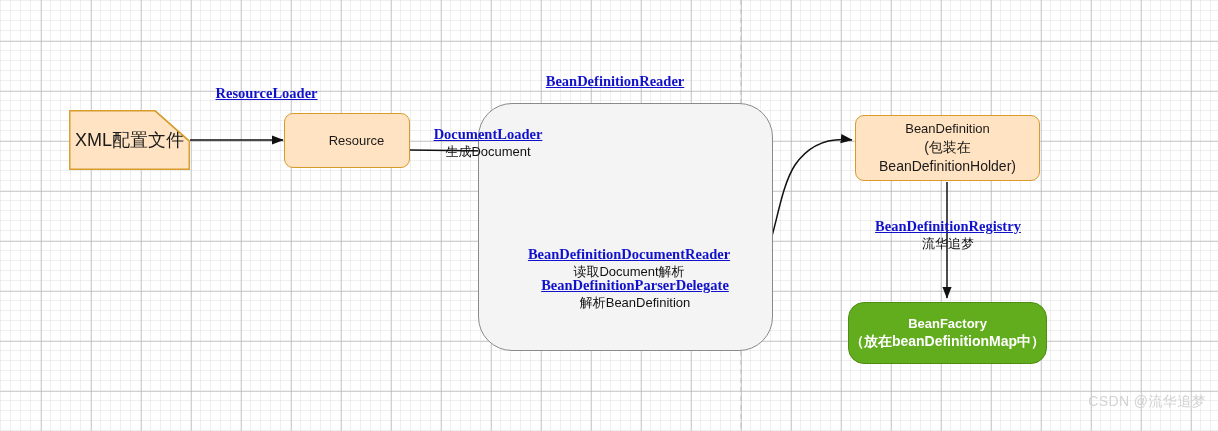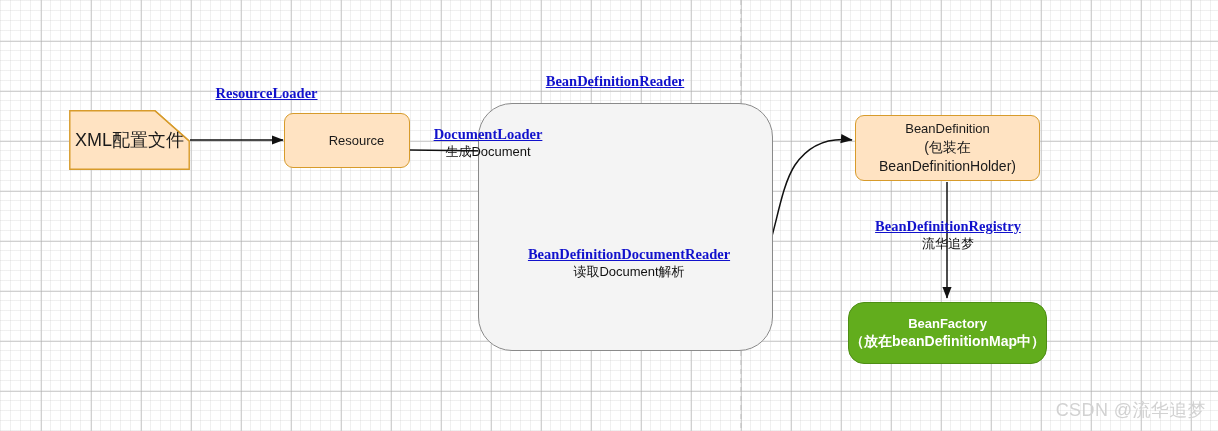--- a/index.html
+++ b/index.html
@@ -52,22 +52,22 @@
     font-family:"Liberation Serif", serif;
     font-weight:bold;font-size:14.5px;color:#1111cc;
     text-decoration:underline;display:block;
   }
   .desc{font-size:13px;color:#111111;display:block;margin-top:0px;}
 
   .node .t1{display:block;font-size:13px;}
   .node .t2{display:block;font-size:14px;}
 
   .watermark{
-    position:absolute;right:12px;bottom:9px;
-    font-size:18px;color:#d2d2d2;letter-spacing:.4px;
+    position:absolute;right:12px;bottom:20px;
+    font-size:14px;color:#d2d2d2;letter-spacing:.4px;
     white-space:nowrap;
   }
 </style>
 </head>
 <body>
 
 <div id="canvas">
 
   <svg class="layer">
     <defs>
@@ -126,20 +126,24 @@
 
   <div class="lblgrp" style="left:528px;top:73px;width:174px;">
     <span class="cls">BeanDefinitionReader</span>
   </div>
 
   <div class="lblgrp" style="left:520px;top:208px;width:218px;margin-top:38px;">
     <span class="cls">BeanDefinitionDocumentReader</span>
     <span class="desc">读取Document解析</span>
   </div>
 
+  <div class="lblgrp" style="left:532px;top:277px;width:206px;">
+    <span class="cls">BeanDefinitionParserDelegate</span>
+    <span class="desc">解析BeanDefinition</span>
+  </div>
 
   <div class="lblgrp" style="left:866px;top:218px;width:164px;">
     <span class="cls">BeanDefinitionRegistry</span>
     <span class="desc">流华追梦</span>
   </div>
 
   <div class="watermark">CSDN @流华追梦</div>
 
 </div>
 

